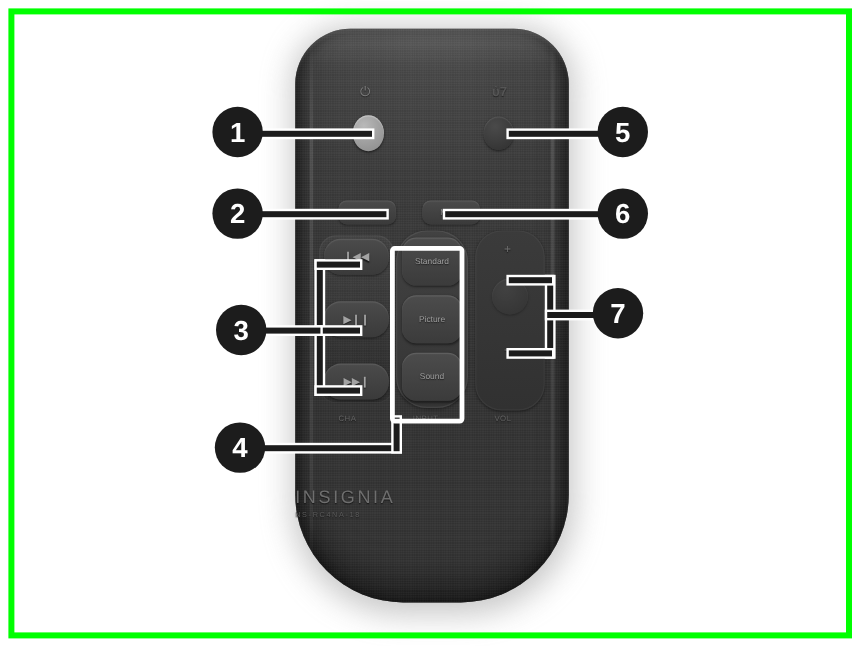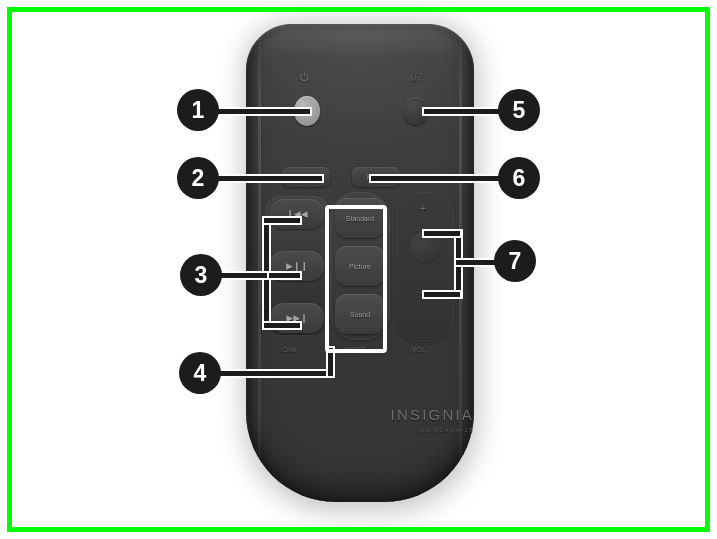--- a/index.html
+++ b/index.html
@@ -229,21 +229,21 @@
     letter-spacing: 0.4px;
     text-shadow: 0 1px 1px rgba(0,0,0,0.55);
     white-space: nowrap;
   }
 
   
   .brand {
     position: absolute;
     left: 0;
     right: 0;
-    text-align: right;
+    text-align: left;
     color: #6e6e6e;
   }
   .brand-name {
     font-size: 15px;
     letter-spacing: 2.2px;
     text-shadow: 0 1px 1px rgba(0,0,0,0.6);
   }
   .brand-tag {
     margin-top: 4px;
     font-size: 6px;

